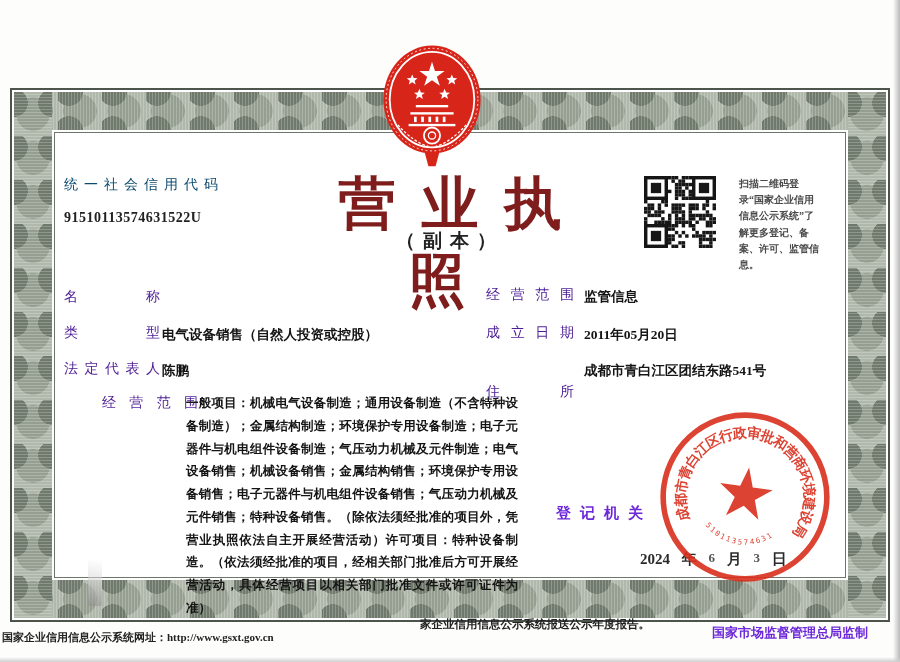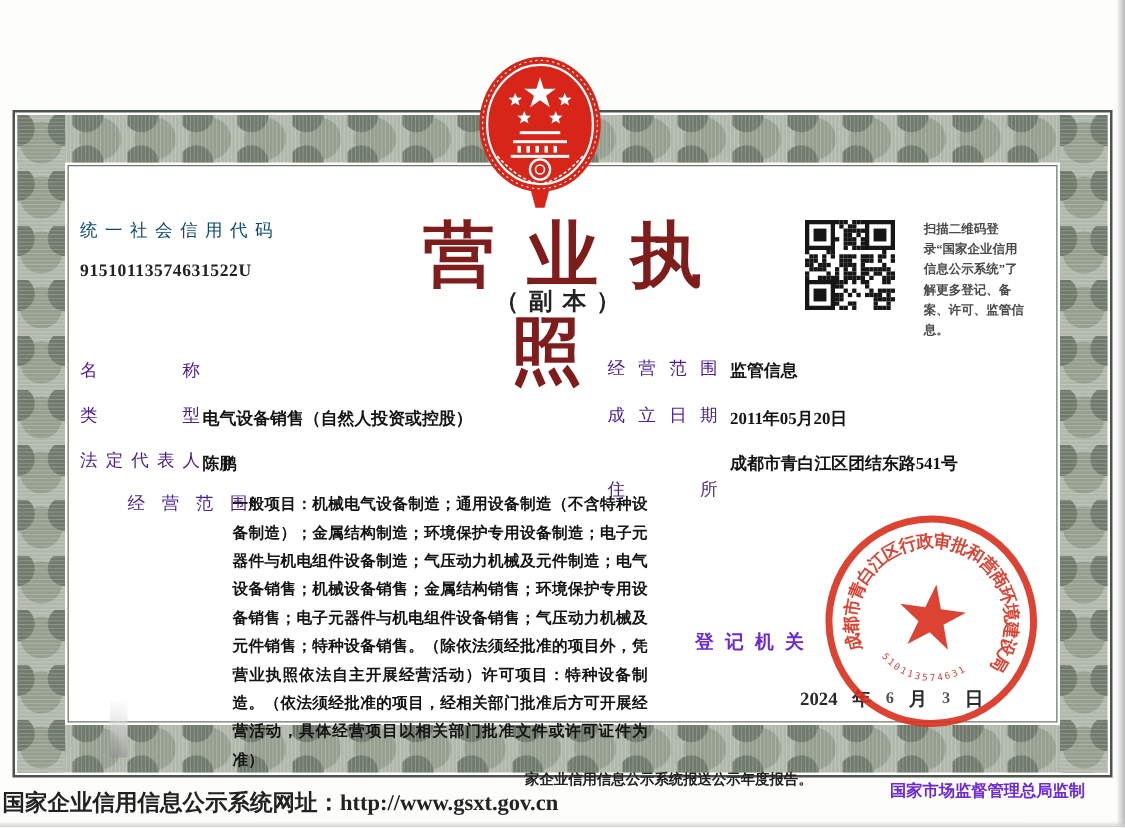--- a/index.html
+++ b/index.html
@@ -59,21 +59,21 @@
 
   
   .seal{position:absolute;left:652px;top:404px;width:186px;height:186px;z-index:8;opacity:.9;transform:rotate(8deg);}
 
   
   .date-line{position:absolute;left:640px;top:550px;font-size:15px;font-weight:bold;color:#2a2a2a;z-index:3;}
   .date-line span{margin-right:8px;}
   .date-digit-light{color:#555;font-size:13px;position:relative;top:-2px;}
 
   
-  .foot-website{position:absolute;left:2px;top:630px;font-size:18px;font-weight:bold;color:#222;}
+  .foot-website{position:absolute;left:2px;top:630px;font-size:11px;font-weight:bold;color:#222;}
   .foot-report{position:absolute;left:420px;top:614px;width:290px;font-size:11.5px;font-weight:bold;color:#222;line-height:1.9;}
   .foot-maker{position:absolute;left:712px;top:624px;font-size:13px;font-weight:bold;color:#6d28d9;}
   .artifact{position:absolute;left:88px;top:560px;width:14px;height:46px;background:linear-gradient(12deg,#8c8c8c,#d9d9d9 60%,rgba(0,0,0,0));opacity:.55;border-radius:2px;}
 </style>
 </head>
 <body>
 
 <div class="page">
 
   <div class="cert-frame">

